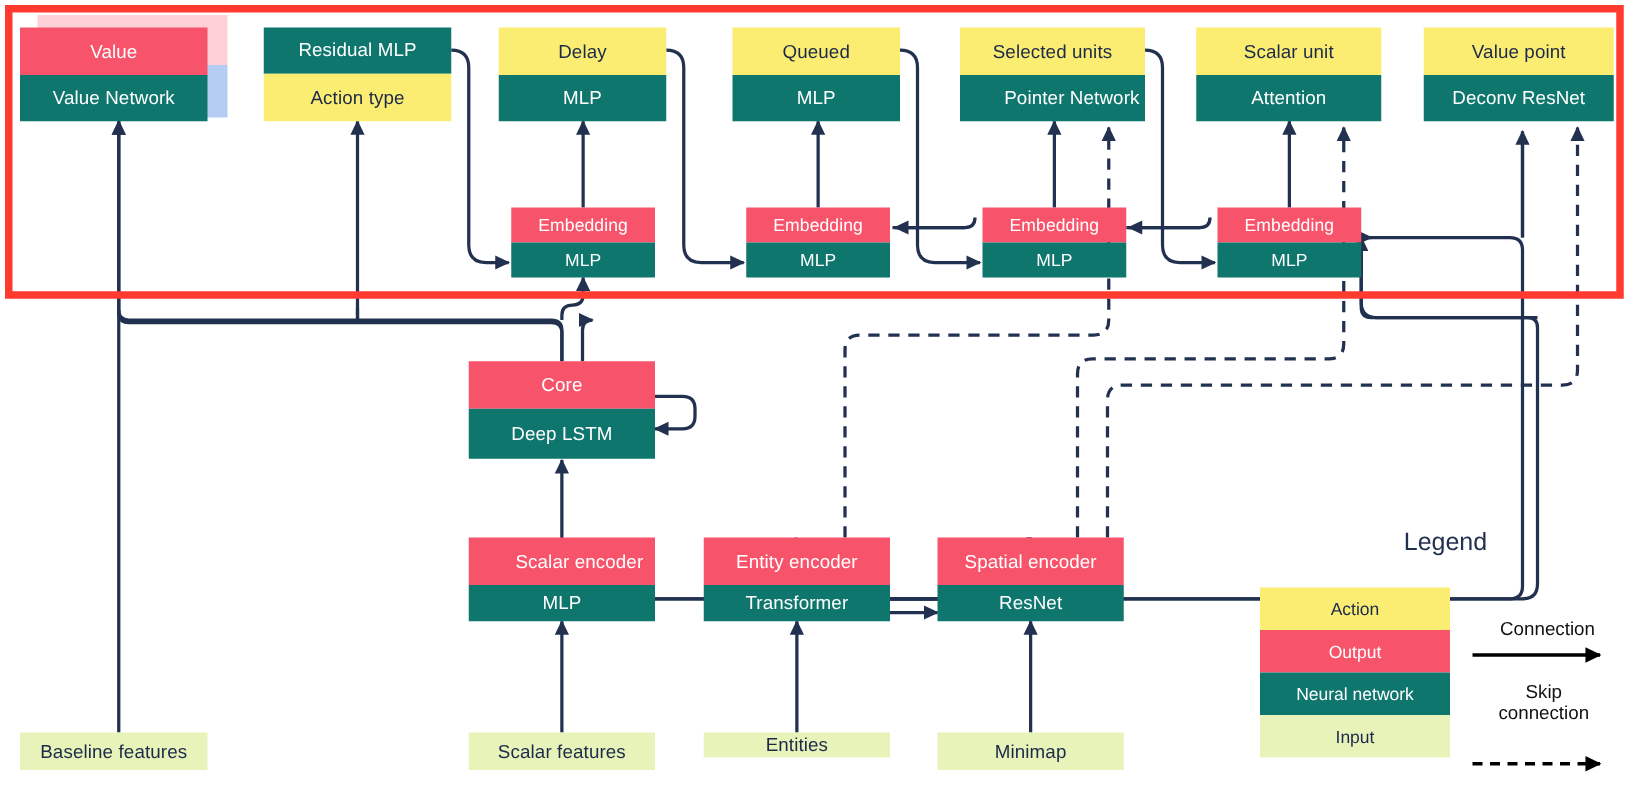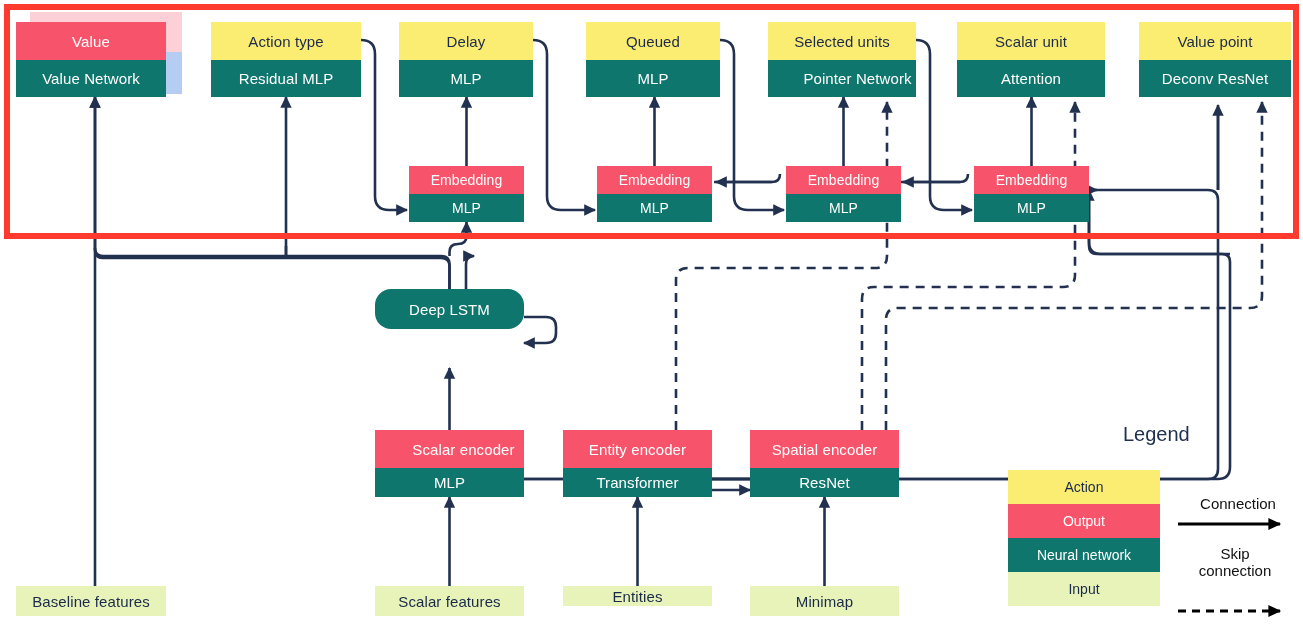--- a/index.html
+++ b/index.html
@@ -120,22 +120,22 @@
 
   <div class="shadow" style="left:30px;top:12px;width:152px;height:40px;"></div>
   <div class="shadow2" style="left:30px;top:52px;width:152px;height:42px;"></div>
 
   <div class="node" style="left:16px;top:22px;width:150px;">
     <div class="cell c-output" style="height:38px;">Value</div>
     <div class="cell c-nn" style="height:37px;">Value Network</div>
   </div>
 
   <div class="node" style="left:211px;top:22px;width:150px;">
+    <div class="cell c-nn" style="height:37px;">Residual MLP</div>
     <div class="cell c-action" style="height:38px;">Action type</div>
-    <div class="cell c-nn" style="height:37px;">Residual MLP</div>
   </div>
 
   <div class="node" style="left:399px;top:22px;width:134px;">
     <div class="cell c-action" style="height:38px;">Delay</div>
     <div class="cell c-nn" style="height:37px;">MLP</div>
   </div>
 
   <div class="node" style="left:586px;top:22px;width:134px;">
     <div class="cell c-action" style="height:38px;">Queued</div>
     <div class="cell c-nn" style="height:37px;">MLP</div>
@@ -170,21 +170,22 @@
     <div class="cell c-output" style="height:28px;font-size:14px;">Embedding</div>
     <div class="cell c-nn" style="height:28px;font-size:14px;">MLP</div>
   </div>
 
   <div class="node" style="left:974px;top:166px;width:115px;">
     <div class="cell c-output" style="height:28px;font-size:14px;">Embedding</div>
     <div class="cell c-nn" style="height:28px;font-size:14px;">MLP</div>
   </div>
 
   <div class="node" style="left:375px;top:289px;width:149px;">
-    <div class="cell c-nn" style="height:40px;border-radius:16px;">Deep LSTM</div>
+    <div class="cell c-output" style="height:38px;">Core</div>
+    <div class="cell c-nn" style="height:40px;">Deep LSTM</div>
   </div>
 
   <div class="node" style="left:375px;top:430px;width:149px;">
     <div class="cell c-output" style="height:38px;padding-left:28px;">Scalar encoder</div>
     <div class="cell c-nn" style="height:29px;">MLP</div>
   </div>
 
   <div class="node" style="left:563px;top:430px;width:149px;">
     <div class="cell c-output" style="height:38px;">Entity encoder</div>
     <div class="cell c-nn" style="height:29px;">Transformer</div>

